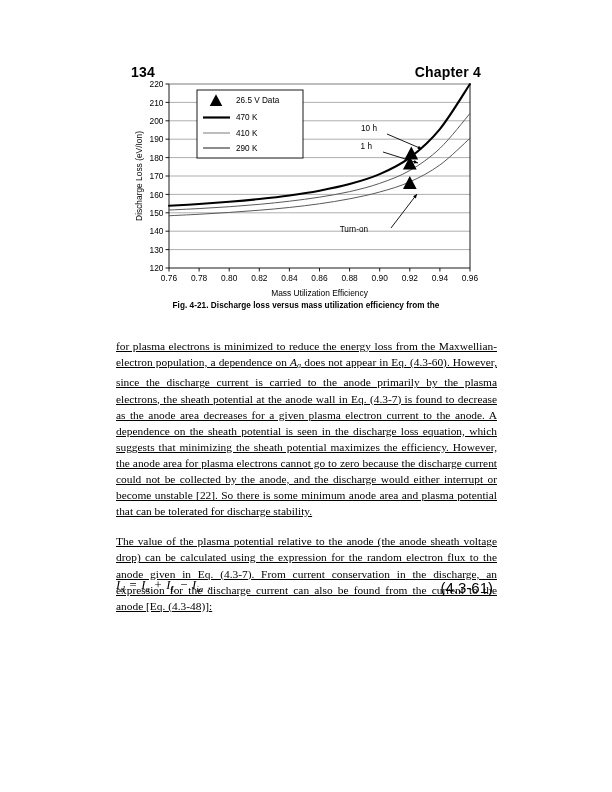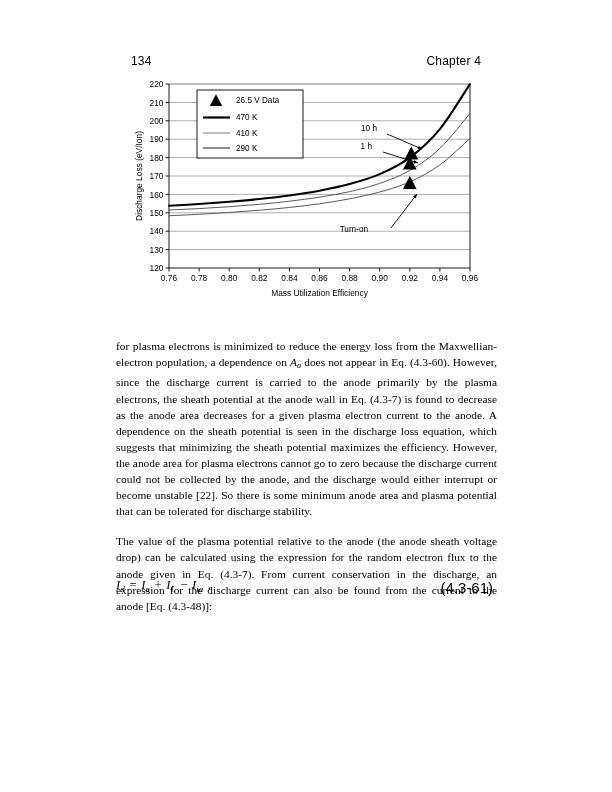--- a/index.html
+++ b/index.html
@@ -12,27 +12,27 @@
     height: 792px;
     position: relative;
     font-family: "Liberation Serif", serif;
     color: #000000;
     overflow: hidden;
   }
 
   
   .page-header {
     position: absolute;
-    top: 54px;
+    top: 64px;
     left: 131px;
     width: 350px;
     height: 14px;
     font-family: "Liberation Sans", sans-serif;
-    font-weight: normal;
-    font-size: 12px;
+    font-weight: bold;
+    font-size: 14px;
     letter-spacing: 0.2px;
   }
   .page-header .folio {
     position: absolute;
     left: 0;
     top: 0;
   }
   .page-header .chap {
     position: absolute;
     right: 0;
@@ -80,20 +80,21 @@
     top: 338px;
     width: 381px;
   }
   p.para {
     margin: 0 0 14px 0;
     font-family: "Liberation Serif", serif;
     font-size: 11.4px;
     line-height: 16.1px;
     text-align: justify;
     text-justify: inter-word;
+    text-decoration: underline;
   }
   p.para.last {
     margin-bottom: 12px;
   }
   .ital {
     font-style: italic;
   }
   .sub {
     font-size: 0.72em;
     vertical-align: -0.28em;
@@ -249,21 +250,21 @@
           <line x1="72" y1="61" x2="99" y2="61" stroke="#6e6e6e" stroke-width="0.9"></line>
           <text x="105" y="63.5" class="legend-lbl">410 K</text>
           <line x1="72" y1="76" x2="99" y2="76" stroke="#000" stroke-width="0.9"></line>
           <text x="105" y="78.5" class="legend-lbl">290 K</text>
         </g>
     </svg>
   </div>
 </div>
 
 <div class="fig-caption">
-  <br>
+  <span>Fig. 4-21. Discharge loss versus mass utilization efficiency from the</span><br>
 </div>
 
 <div class="body-col">
   <p class="para"><span>for plasma electrons is minimized to reduce the energy loss from the Maxwellian-electron population, a dependence on </span><span class="ital">A</span><span class="sub">a</span><span> does not appear in Eq. (4.3-60). However, since the discharge current is carried to the anode primarily by the plasma electrons, the sheath potential at the anode wall in Eq. (4.3-7) is found to decrease as the anode area decreases for a given plasma electron current to the anode. A dependence on the sheath potential is seen in the discharge loss equation, which suggests that minimizing the sheath potential maximizes the efficiency. However, the anode area for plasma electrons cannot go to zero because the discharge current could not be collected by the anode, and the discharge would either interrupt or become unstable [22]. So there is some minimum anode area and plasma potential that can be tolerated for discharge stability.</span></p>
 
   <p class="para last">The value of the plasma potential relative to the anode (the anode sheath voltage drop) can be calculated using the expression for the random electron flux to the anode given in Eq. (4.3-7). From current conservation in the discharge, an expression for the discharge current can also be found from the current to the anode [Eq. (4.3-48)]:</p>
 </div>
 
 <div class="equation-row">
   <div class="eq-body"><span>I</span><span class="sub">d</span><span class="op"> = </span><span>I</span><span class="sub">a</span><span class="op"> + </span><span>I</span><span class="sub">L</span><span class="op"> − </span><span>I</span><span class="sub">ia</span><span class="op"> .</span></div>

